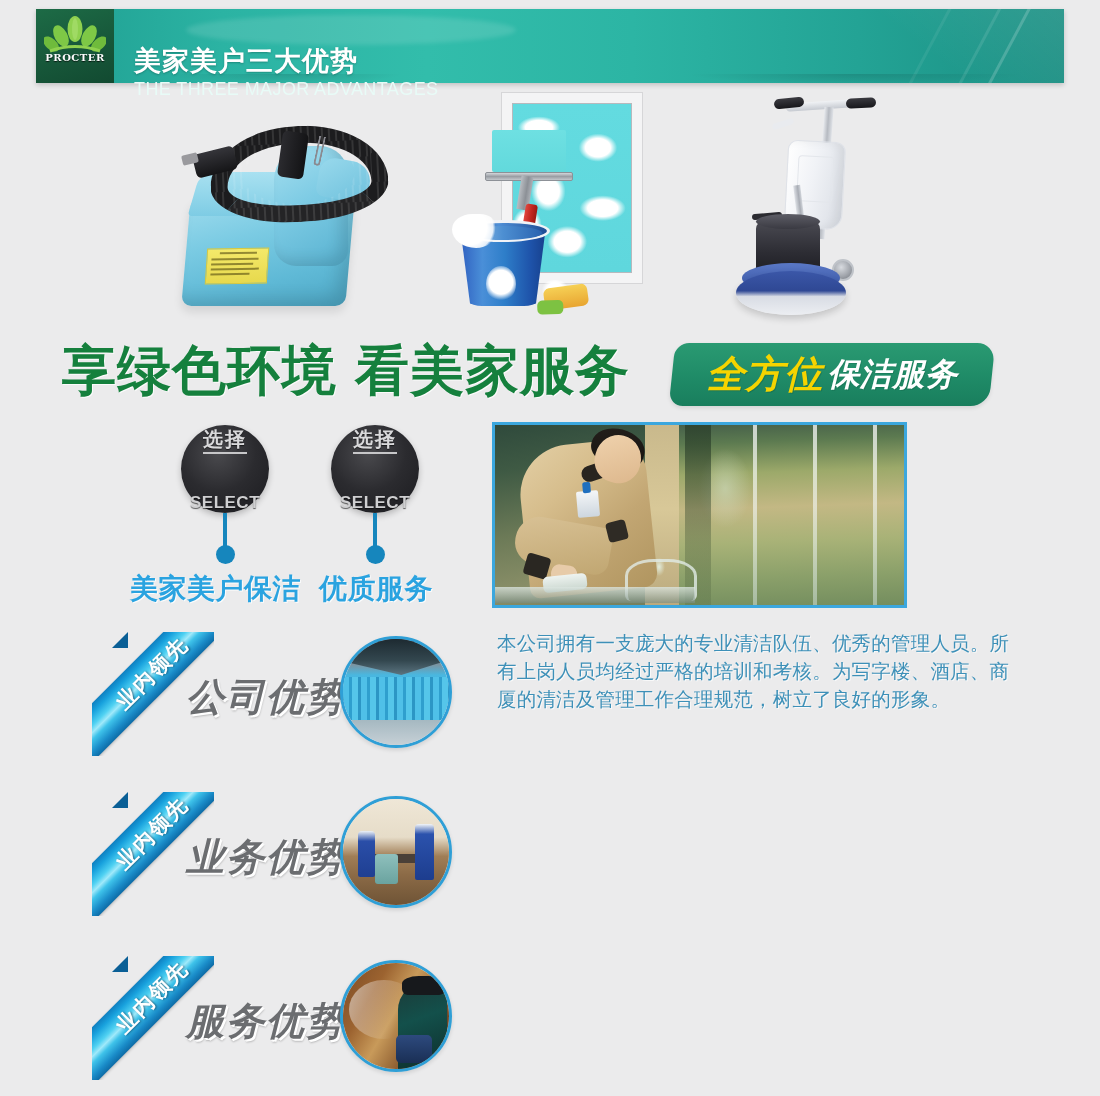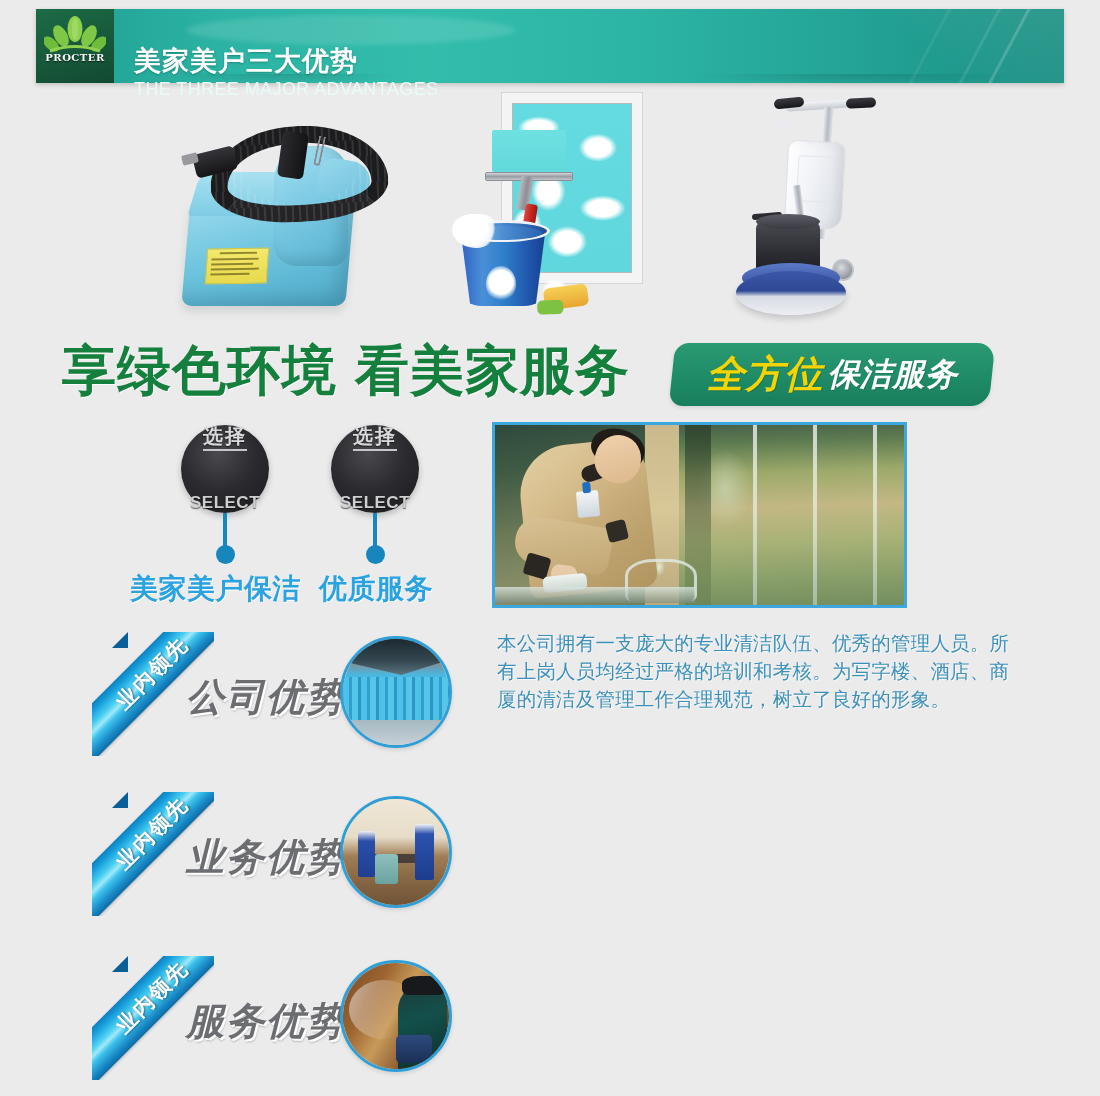--- a/index.html
+++ b/index.html
@@ -406,21 +406,21 @@
   .badges { position: absolute; left: 0; top: 425px; width: 470px; height: 195px; }
   .badge-unit { position: absolute; top: 0; width: 160px; }
   .badge-unit.b1 { left: 145px; }
   .badge-unit.b2 { left: 295px; }
   .badge-circle {
     position: relative; margin: 0 auto;
     width: 88px; height: 88px; border-radius: 50%;
     background: radial-gradient(circle at 42% 32%, #4a4a4e 0%, #2b2b2f 48%, #1b1b1f 100%);
     box-shadow: 0 3px 6px rgba(0,0,0,0.22);
     display: flex; flex-direction: column;
-    align-items: center; justify-content: space-between;
+    align-items: center; justify-content: flex-end; gap: 37px;
   }
   .badge-cn {
     font-size: 20px; font-weight: bold; color: #d9d9db;
     letter-spacing: 2px; line-height: 22px;
     border-bottom: 2px solid #c7c7c9;
     padding-bottom: 2px;
     text-shadow: 0 1px 1px rgba(0,0,0,0.6);
   }
   .badge-en {
     font-size: 17px; font-weight: bold; color: #cfcfd1;

